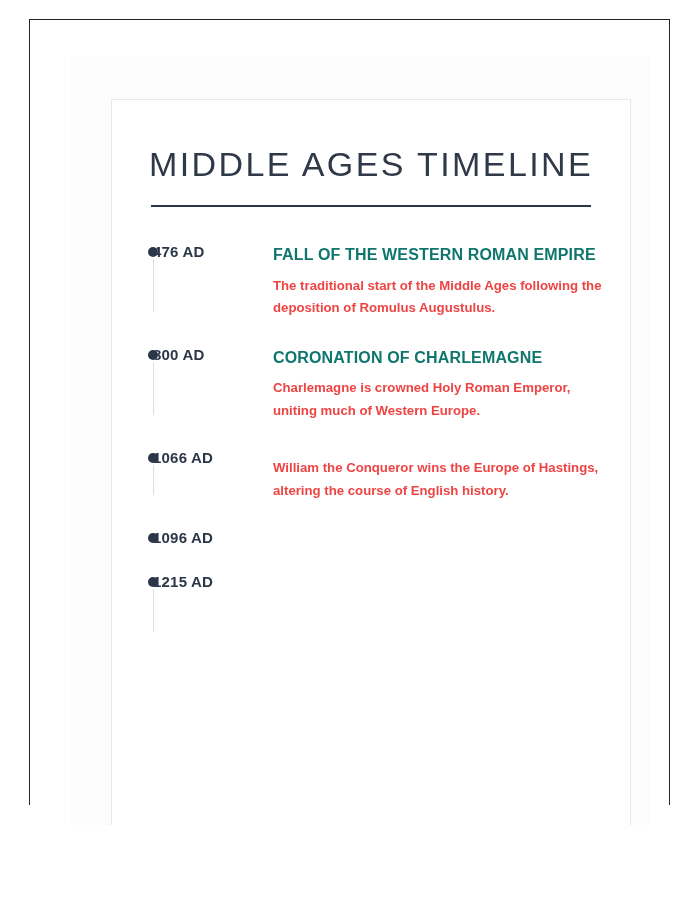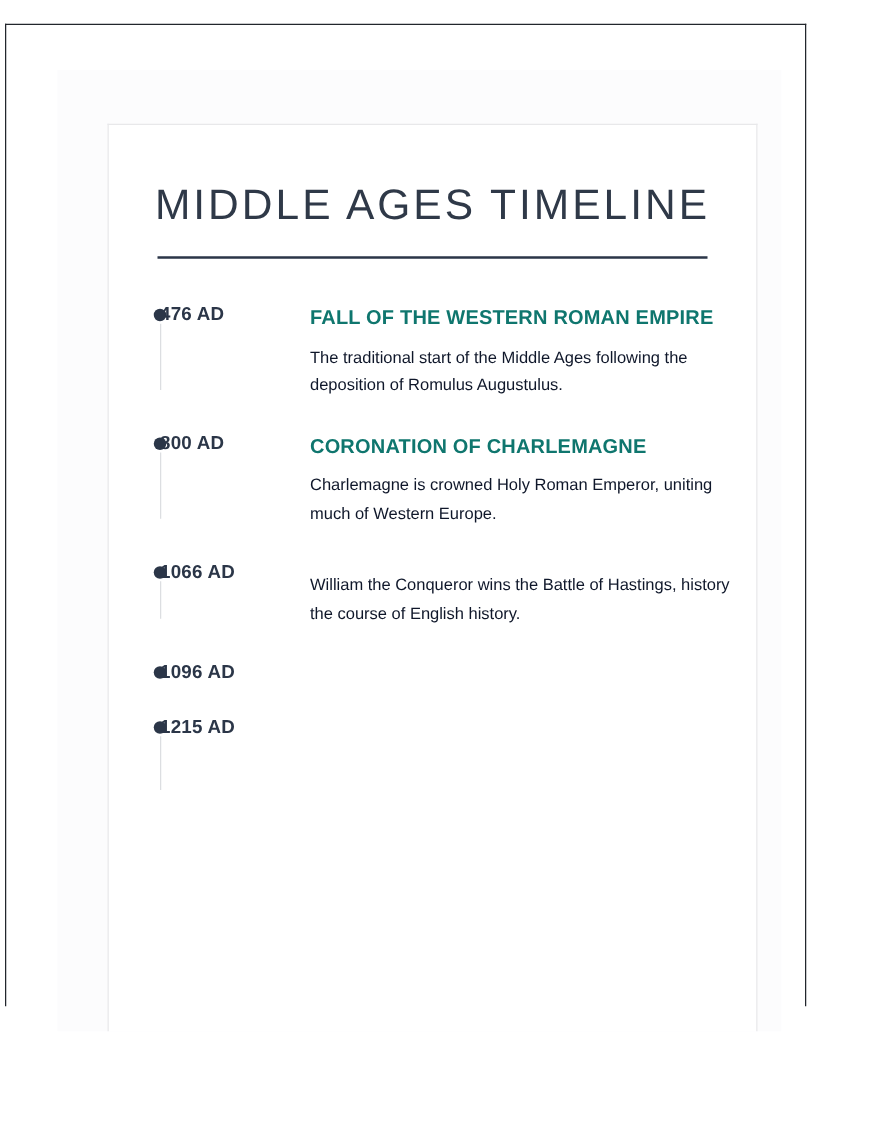--- a/index.html
+++ b/index.html
@@ -12,21 +12,21 @@
     width: 700px;
     height: 900px;
     overflow: hidden;
     font-family: "Liberation Sans", sans-serif;
     -webkit-font-smoothing: antialiased;
   }
 
   
   .doc-frame {
     position: absolute;
-    left: 4px;
+    left: 29px;
     top: 19px;
     width: 641px;
     height: 786px;
     border: 1.5px solid #22262c;
     border-bottom: none;
     box-sizing: border-box;
     background: #ffffff;
   }
 
   
@@ -153,22 +153,22 @@
     font-weight: bold;
     color: #0f766e;
     line-height: 1.45;
     letter-spacing: 0.15px;
     text-transform: uppercase;
   }
 
   .event-desc {
     margin: 8px 0 0 0;
     font-size: 13.2px;
-    font-weight: normal;
-    color: #0f172a;
+    font-weight: bold;
+    color: #ef4444;
     line-height: 1.73;
   }
 </style>
 </head>
 <body>
 
 <div class="doc-frame">
   <div class="page-sheet"></div>
 
   <div class="timeline-card">
@@ -201,21 +201,21 @@
               <p class="event-desc">Charlemagne is crowned Holy Roman Emperor, uniting much of Western Europe.</p>
             </div>
           </li>
           <li class="timeline-item">
             <span class="marker">
               <span class="marker-dot"></span>
               <span class="marker-line"></span>
             </span>
             <div class="year">1066 AD</div>
             <div class="event-body">
-              <p class="event-desc">William the Conqueror wins the Battle of Hastings, history the course of English history.</p>
+              <p class="event-desc">William the Conqueror wins the Europe of Hastings, altering the course of English history.</p>
             </div>
           </li>
           <li class="timeline-item">
             <span class="marker">
               <span class="marker-dot"></span>
               <span class="marker-line"></span>
             </span>
             <div class="year">1096 AD</div>
             <div class="event-body">
             </div>

